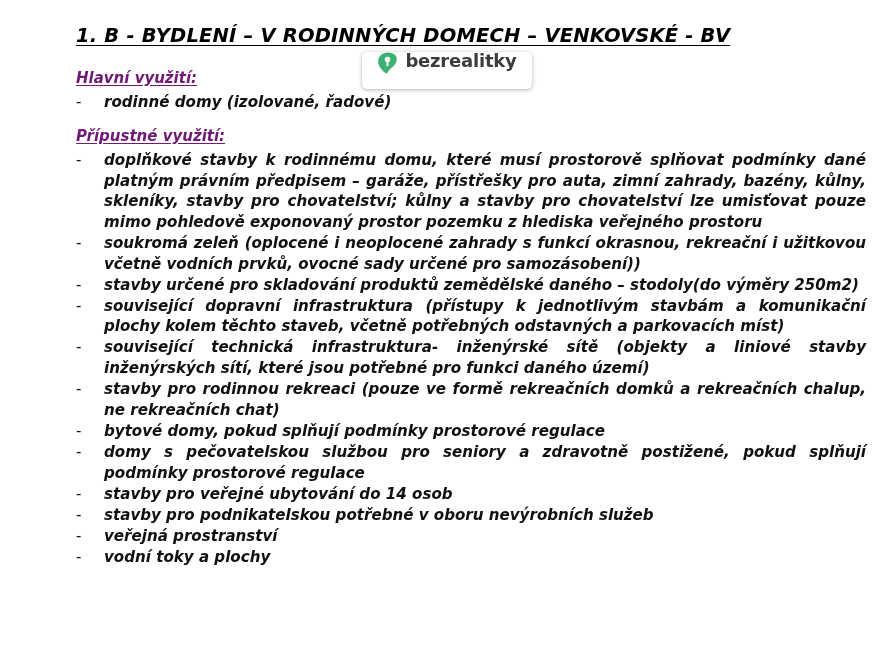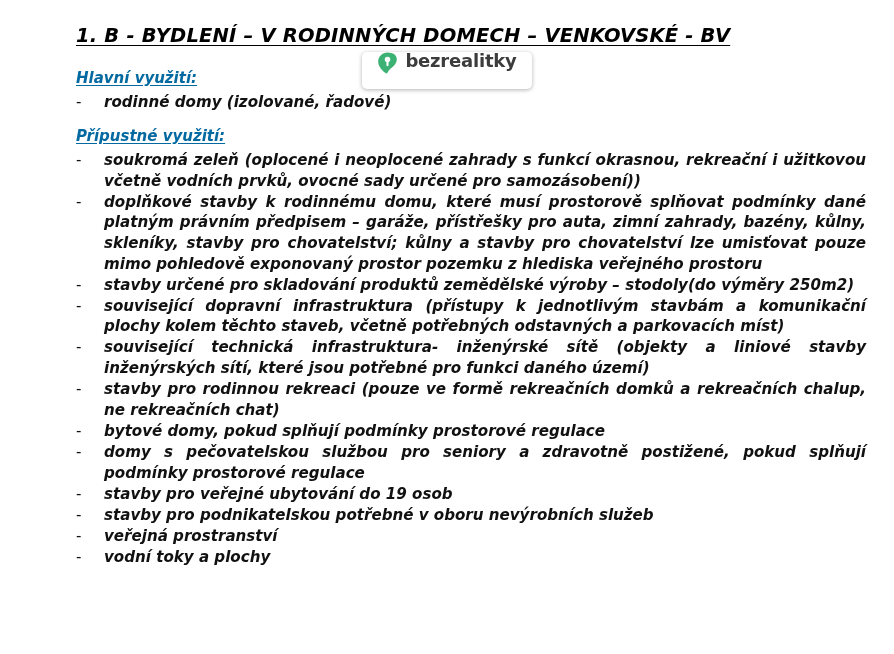--- a/index.html
+++ b/index.html
@@ -78,21 +78,21 @@
     width: 790px;
   }
 
   .section-heading {
     font-family: "DejaVu Sans", sans-serif;
     font-size: 15px;
     font-weight: bold;
     font-style: italic;
     text-decoration: underline;
     text-underline-offset: 2px;
-    color: #0369a1;
+    color: #701a75;
     margin: 0 0 4px 0;
     display: inline-block;
   }
   .section-heading-wrap { line-height: 20px; }
 
   ul.bullets {
     list-style: none;
     margin: 0;
     padding: 0;
   }
@@ -144,28 +144,28 @@
     <ul class="bullets">
       <li>rodinné domy (izolované, řadové)</li>
     </ul>
 
     <div class="gap-section"></div>
 
     <div class="section-heading-wrap">
       <span class="section-heading">Přípustné využití:</span>
     </div>
     <ul class="bullets">
+      <li>doplňkové stavby k rodinnému domu, které musí prostorově splňovat podmínky dané platným právním předpisem – garáže, přístřešky pro auta, zimní zahrady, bazény, kůlny, skleníky, stavby pro chovatelství; kůlny a stavby pro chovatelství lze umisťovat pouze mimo pohledově exponovaný prostor pozemku z hlediska veřejného prostoru</li>
       <li>soukromá zeleň (oplocené i neoplocené zahrady s funkcí okrasnou, rekreační i užitkovou včetně vodních prvků, ovocné sady určené pro samozásobení))</li>
-      <li>doplňkové stavby k rodinnému domu, které musí prostorově splňovat podmínky dané platným právním předpisem – garáže, přístřešky pro auta, zimní zahrady, bazény, kůlny, skleníky, stavby pro chovatelství; kůlny a stavby pro chovatelství lze umisťovat pouze mimo pohledově exponovaný prostor pozemku z hlediska veřejného prostoru</li>
-      <li>stavby určené pro skladování produktů zemědělské výroby – stodoly(do výměry 250m2)</li>
+      <li>stavby určené pro skladování produktů zemědělské daného – stodoly(do výměry 250m2)</li>
       <li>související dopravní infrastruktura (přístupy k jednotlivým stavbám a komunikační plochy kolem těchto staveb, včetně potřebných odstavných a parkovacích míst)</li>
       <li>související technická infrastruktura- inženýrské sítě (objekty a liniové stavby inženýrských sítí, které jsou potřebné pro funkci daného území)</li>
       <li>stavby pro rodinnou rekreaci (pouze ve formě rekreačních domků a rekreačních chalup, ne rekreačních chat)</li>
       <li>bytové domy, pokud splňují podmínky prostorové regulace</li>
       <li>domy s pečovatelskou službou pro seniory a zdravotně postižené, pokud splňují podmínky prostorové regulace</li>
-      <li>stavby pro veřejné ubytování do 19 osob</li>
+      <li>stavby pro veřejné ubytování do 14 osob</li>
       <li>stavby pro podnikatelskou potřebné v oboru nevýrobních služeb</li>
       <li>veřejná prostranství</li>
       <li>vodní toky a plochy</li>
     </ul>
 
   </div>
 </div>
 
 </body></html>

